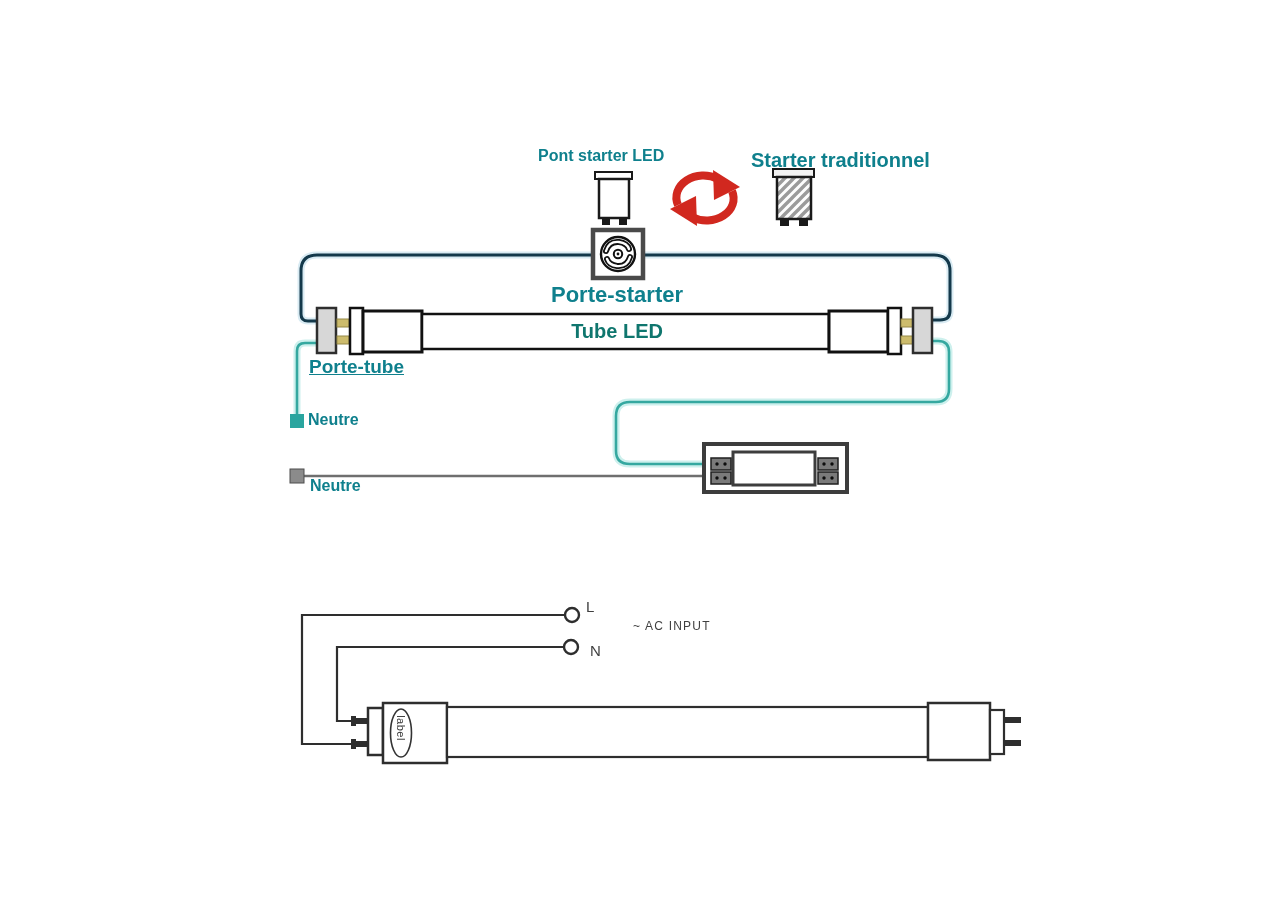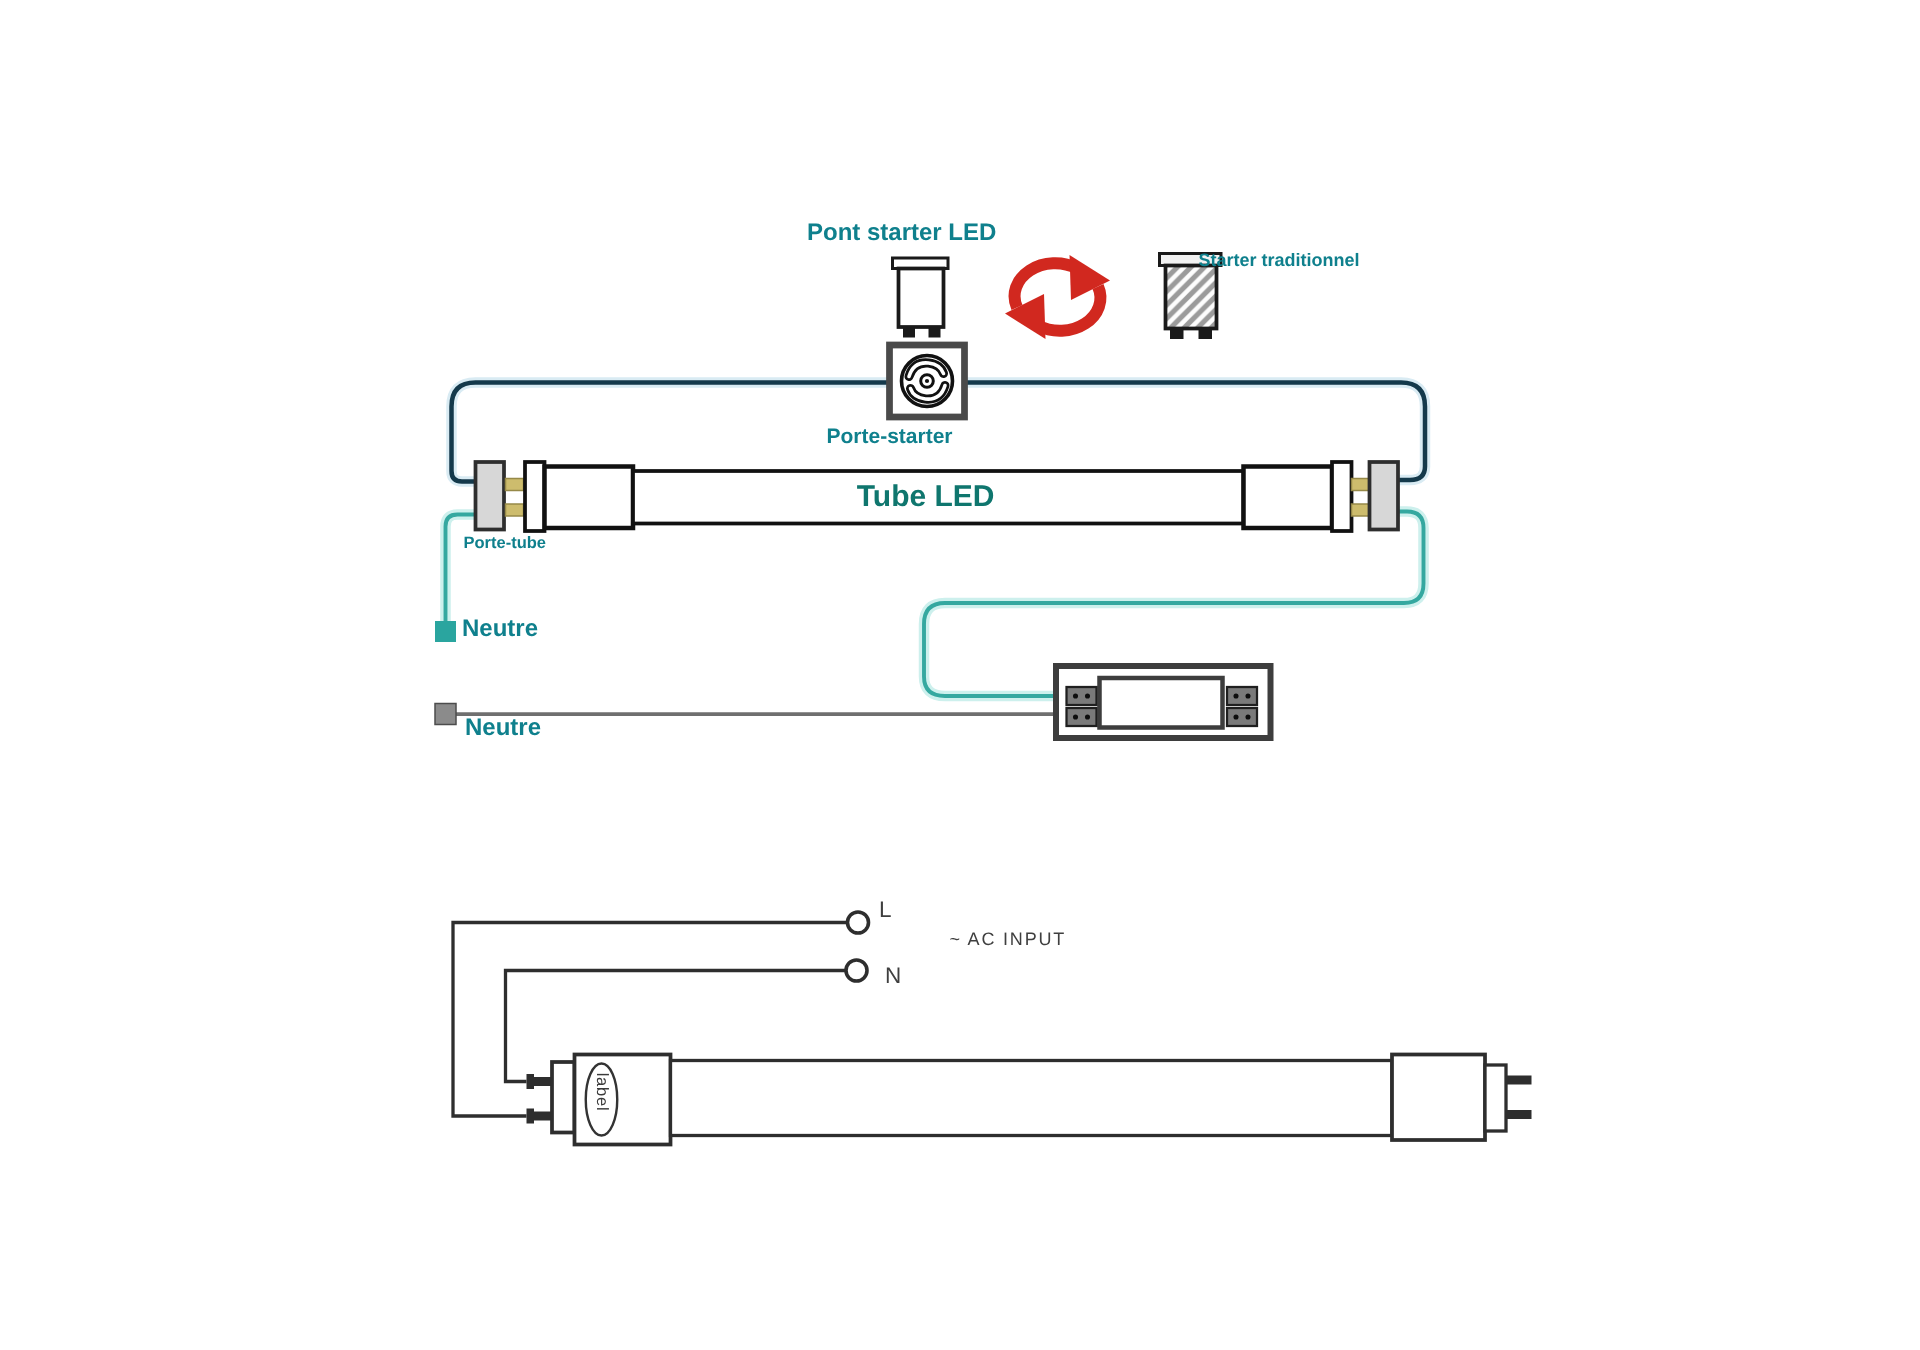--- a/index.html
+++ b/index.html
@@ -4,24 +4,24 @@
 <style>
   html,body{margin:0;padding:0;background:#fff;}
   .stage{
     position:relative;width:1212px;height:900px;background:#ffffff;overflow:hidden;
     font-family:"Liberation Sans", sans-serif;
   }
   .stage svg{position:absolute;left:0;top:0;}
   .lbl{position:absolute;white-space:nowrap;}
   .teal{color:#0f808d;font-weight:700;}
   .lbl-pont{left:538px;top:147px;font-size:16px;}
-  .lbl-trad{left:751px;top:166px;font-size:12px;margin-left:48px;}
-  .lbl-porte-starter{left:551px;top:282px;font-size:14px;text-align:right;}
+  .lbl-trad{left:751px;top:149px;font-size:20px;}
+  .lbl-porte-starter{left:551px;top:282px;font-size:22px;text-align:right;}
   .lbl-tube-led{left:543px;top:320px;width:120px;text-align:right;font-size:20px;font-weight:700;color:#0f766e;}
-  .lbl-porte-tube{left:309px;top:356px;font-size:11px;}
+  .lbl-porte-tube{left:309px;top:356px;font-size:19px;text-decoration:underline;}
   .lbl-phase{left:308px;top:411px;font-size:16px;}
   .lbl-neutre{left:310px;top:477px;font-size:16px;}
   .lbl-reactance{left:697px;top:509px;font-size:19px;line-height:24px;}
   .lbl-l{left:586px;top:598px;font-size:15px;color:#3f3f3f;font-weight:400;}
   .lbl-n{left:590px;top:642px;font-size:15px;color:#3f3f3f;font-weight:400;}
   .lbl-ac{left:633px;top:619px;font-size:12px;color:#3f3f3f;letter-spacing:1.2px;font-weight:400;}
   .lbl-sticker{
     left:379px;top:722px;width:44px;text-align:center;font-size:11px;color:#3a3a3a;
     letter-spacing:0.5px;transform:rotate(90deg);transform-origin:center center;font-weight:400;
   }

